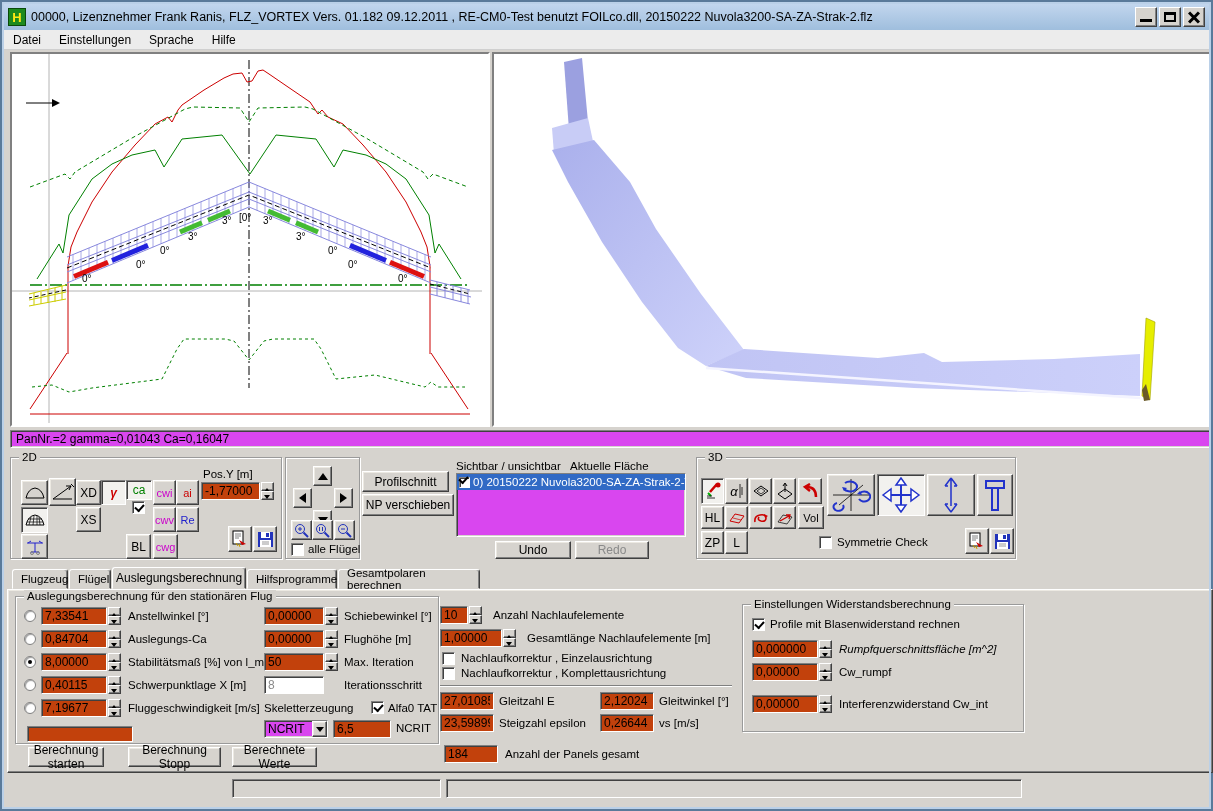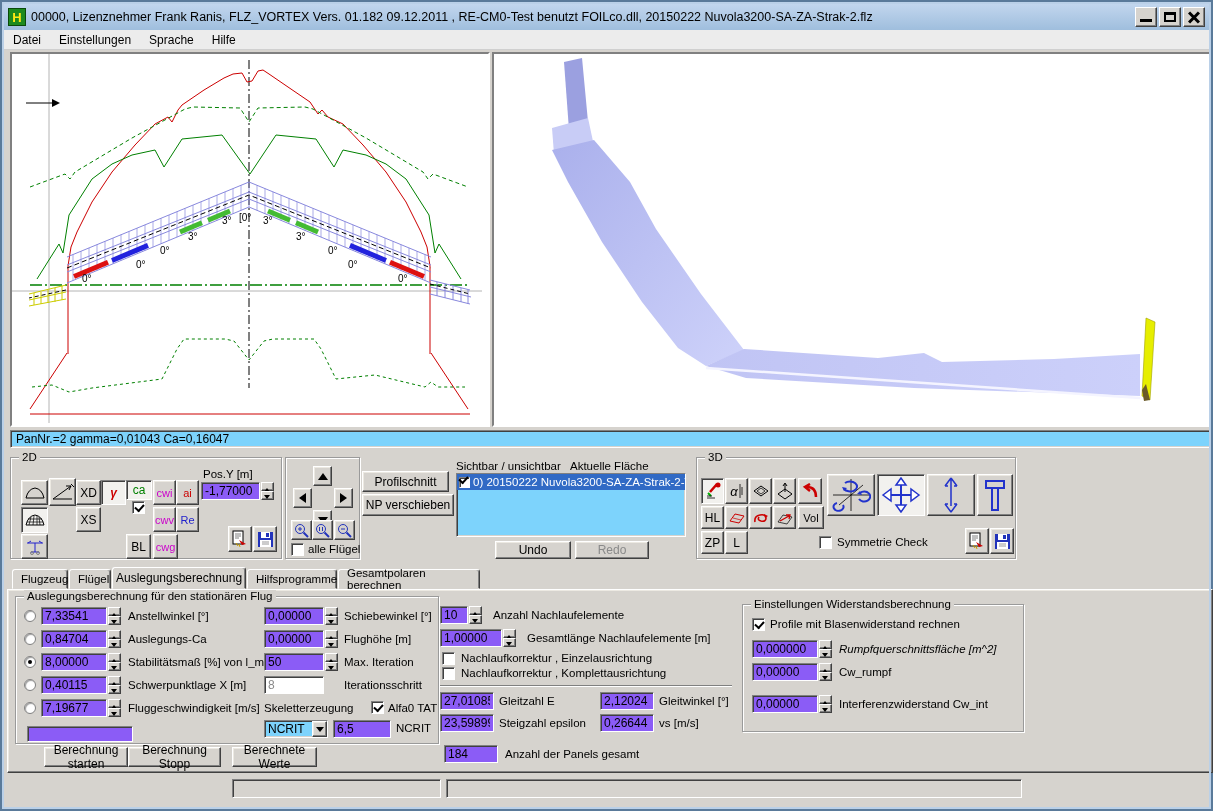--- a/index.html
+++ b/index.html
@@ -22,32 +22,32 @@
   .wbtn .glyph-x1,.wbtn .glyph-x2 { position:absolute; left:3px; top:8px; width:14px; height:3px; background:#000; }
   .wbtn .glyph-x1 { transform:rotate(45deg);} .wbtn .glyph-x2 { transform:rotate(-45deg);}
 
   
   .menubar { position:absolute; left:2px; top:28px; right:2px; height:20px; background:#ececec;
     display:flex; align-items:center; font-size:12px; border-bottom:1px solid #cfcfcf; }
   .menu-item { padding:2px 9px; }
 
   .client { position:absolute; left:2px; top:48px; right:2px; bottom:2px; background:#d6d3ce; }
 
-  .sunk { background:#7dd3fc; border:1px solid; border-color:#808080 #fff #fff #808080;
+  .sunk { background:#d946ef; border:1px solid; border-color:#808080 #fff #fff #808080;
     box-shadow:inset 1px 1px 0 #404040, inset -1px -1px 0 #d6d3ce; }
   .raised { background:#d6d3ce; border:1px solid; border-color:#fff #404040 #404040 #fff;
     box-shadow:inset -1px -1px 0 #808080, inset 1px 1px 0 #ece9e2; }
   .btn { background:#d6d3ce; border:1px solid; border-color:#fff #404040 #404040 #fff;
     box-shadow:inset -1px -1px 0 #808080, inset 1px 1px 0 #ece9e2;
     font-size:12px; text-align:center; position:absolute; display:flex; align-items:center; justify-content:center; cursor:default; }
   .btn.pressed { background:#f2f1ee; border-color:#808080 #fff #fff #808080; box-shadow:inset 1px 1px 0 #404040; }
   .group { position:absolute; border:1px solid #9a9a9a; box-shadow:1px 1px 0 #fff, inset 1px 1px 0 #fff; }
   .group > .glabel { position:absolute; top:-7px; left:8px; background:#d6d3ce; padding:0 3px; font-size:11.5px; }
   .lbl { position:absolute; font-size:11.5px; white-space:nowrap; }
-  input.field { position:absolute; background:#8b5cf6; border:1px solid; border-color:#808080 #fff #fff #808080;
+  input.field { position:absolute; background:#c2410c; border:1px solid; border-color:#808080 #fff #fff #808080;
     box-shadow:inset 1px 1px 0 #404040; font-family:"Liberation Sans",sans-serif; font-size:12px; padding:1px 3px; }
   input.field:disabled, input.field.dim { color:#8a8a8a; background:#fff; }
   .spin { position:absolute; width:13px; height:17px; display:flex; flex-direction:column; }
   .spin .su,.spin .sd { flex:1; background:#d6d3ce; border:1px solid; border-color:#fff #404040 #404040 #fff;
     box-shadow:inset -1px -1px 0 #808080; position:relative; }
   .spin .su::after { content:""; position:absolute; left:2px; top:2px; border:3px solid transparent; border-bottom:4px solid #000; }
   .spin .sd::after { content:""; position:absolute; left:2px; top:3px; border:3px solid transparent; border-top:4px solid #000; }
   .chk { position:absolute; width:13px; height:13px; background:#fff; border:1px solid;
     border-color:#808080 #fff #fff #808080; box-shadow:inset 1px 1px 0 #404040; }
   .chk.on::after { content:""; position:absolute; left:2px; top:2px; width:7px; height:4px;
@@ -504,21 +504,21 @@
           <span>NCRIT</span>
           <div class="btn" style="right:0; top:0; width:15px; height:16px; left:auto;">
               <div style="border:4px solid transparent; border-top:5px solid #000; margin-bottom:-4px;"></div>
             </div>
         </div>
         <input class="field" style="left: 317px; top: 123px; width: 58px; height: 18px;" readonly="" value="6,5">
         <div class="lbl" style="left:380px; top:125px;">NCRIT</div>
       </div>
 
       <input class="field" style="left: 19px; top: 136px; width: 106px; height: 16px;" readonly="" value="">
-      <div class="btn" style="left:20px; top:157px; width:84px; height:20px;margin-left:16px;">Berechnung starten</div>
+      <div class="btn" style="left:20px; top:157px; width:76px; height:20px;">Berechnung starten</div>
       <div class="btn" style="left:120px; top:157px; width:93px; height:20px;">Berechnung Stopp</div>
       <div class="btn" style="left:224px; top:157px; width:85px; height:20px;">Berechnete Werte</div>
 
       <input class="field" style="left: 432px; top: 16px; width: 28px; height: 18px;" readonly="" value="10">
       <div class="spin" style="left:461px; top:16px; height:18px;">
           <div class="su"></div>
           <div class="sd"></div>
         </div>
       <div class="lbl" style="left:485px; top:19px;">Anzahl Nachlaufelemente</div>
 

